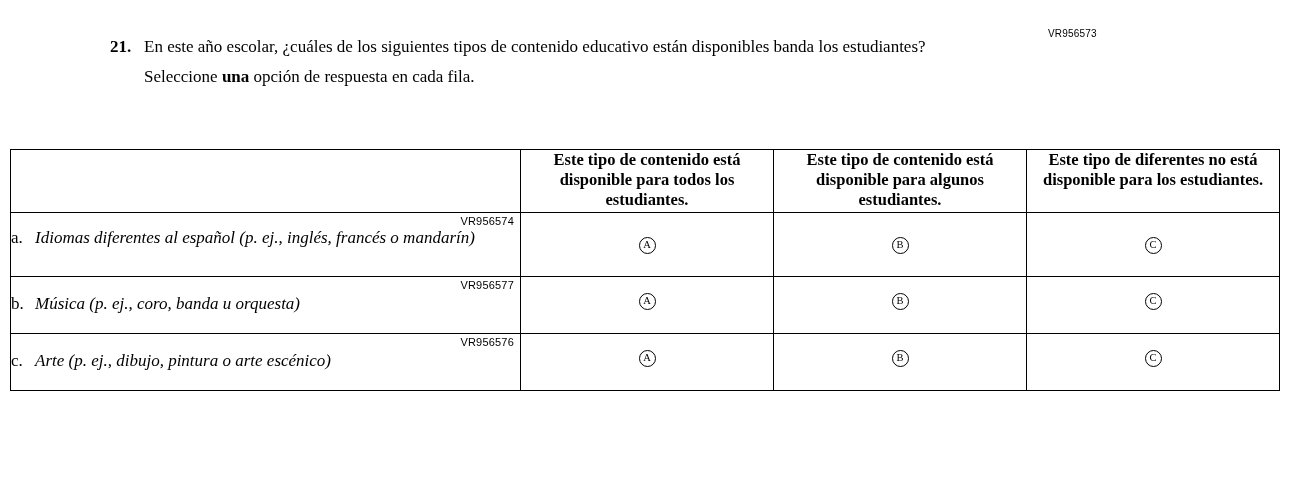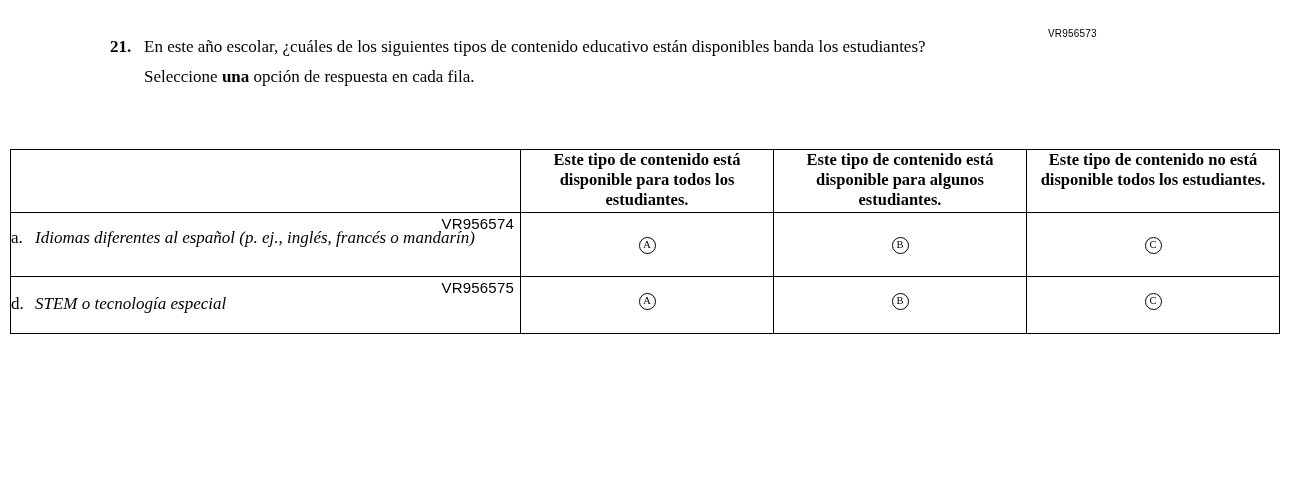--- a/index.html
+++ b/index.html
@@ -92,21 +92,21 @@
   .stem-cell {
     position: relative;
     height: 56px;
     padding: 4px 10px 8px 10px;
   }
   .stem-code {
     position: absolute;
     top: 2px;
     right: 6px;
     font-family: "Liberation Sans", sans-serif;
-    font-size: 15px;
+    font-size: 11px;
     letter-spacing: 0.2px;
   }
   .stem-inner {
     display: flex;
     align-items: flex-start;
     font-size: 17px;
     line-height: 1.3;
     margin-top: 16px;
   }
   .stem-letter {
@@ -159,46 +159,58 @@
       <col class="col-stem">
       <col class="col-opt">
       <col class="col-opt">
       <col class="col-opt">
     </colgroup>
     <tbody>
       <tr>
         <td class="hdr-blank"></td>
         <td class="hdr-cell">Este tipo de contenido está disponible para todos los estudiantes.</td>
         <td class="hdr-cell">Este tipo de contenido está disponible para algunos estudiantes.</td>
-        <td class="hdr-cell">Este tipo de contenido no está disponible todos los estudiantes.</td>
+        <td class="hdr-cell">Este tipo de diferentes no está disponible para los estudiantes.</td>
       </tr>
 
       <tr class="row-a">
         <td class="stem-cell stem-tall">
           <span class="stem-code">VR956574</span>
           <div class="stem-inner">
             <span class="stem-letter">a.</span>
             <span class="stem-text">Idiomas diferentes al español (p. ej., inglés, francés o mandarín)</span>
           </div>
         </td>
         <td class="opt-cell"><span class="bubble">A</span></td>
         <td class="opt-cell"><span class="bubble">B</span></td>
         <td class="opt-cell"><span class="bubble">C</span></td>
       </tr>
 
-
-
-      <tr class="row-d">
+      <tr class="row-b">
         <td class="stem-cell">
-          <span class="stem-code">VR956575</span>
+          <span class="stem-code">VR956577</span>
           <div class="stem-inner">
-            <span class="stem-letter">d.</span>
-            <span class="stem-text">STEM o tecnología especial</span>
+            <span class="stem-letter">b.</span>
+            <span class="stem-text">Música (p. ej., coro, banda u orquesta)</span>
           </div>
         </td>
         <td class="opt-cell"><span class="bubble">A</span></td>
         <td class="opt-cell"><span class="bubble">B</span></td>
         <td class="opt-cell"><span class="bubble">C</span></td>
       </tr>
+
+      <tr class="row-c">
+        <td class="stem-cell">
+          <span class="stem-code">VR956576</span>
+          <div class="stem-inner">
+            <span class="stem-letter">c.</span>
+            <span class="stem-text">Arte (p. ej., dibujo, pintura o arte escénico)</span>
+          </div>
+        </td>
+        <td class="opt-cell"><span class="bubble">A</span></td>
+        <td class="opt-cell"><span class="bubble">B</span></td>
+        <td class="opt-cell"><span class="bubble">C</span></td>
+      </tr>
+
     </tbody>
   </table>
 
 </div>
 
 </body></html>

